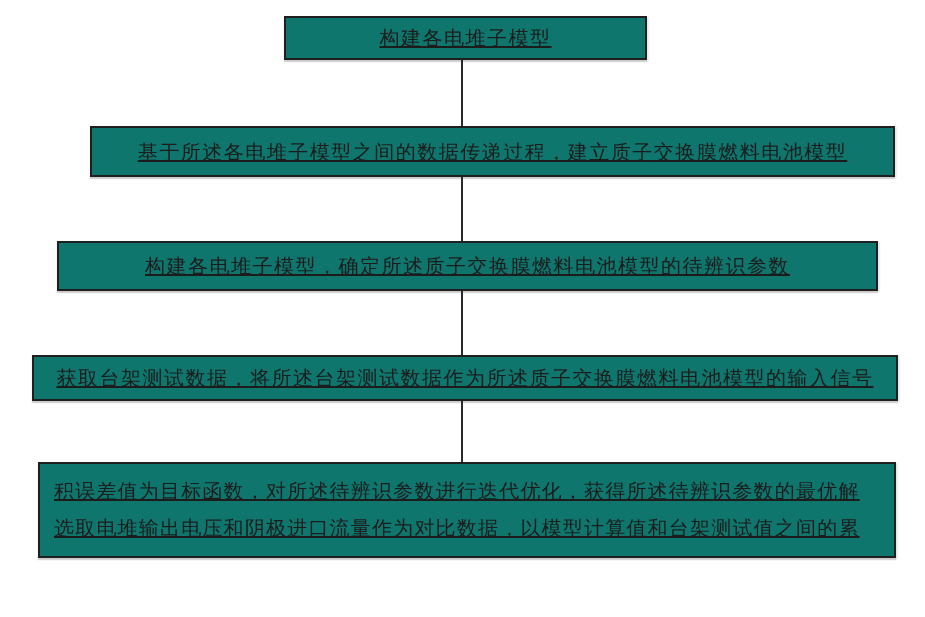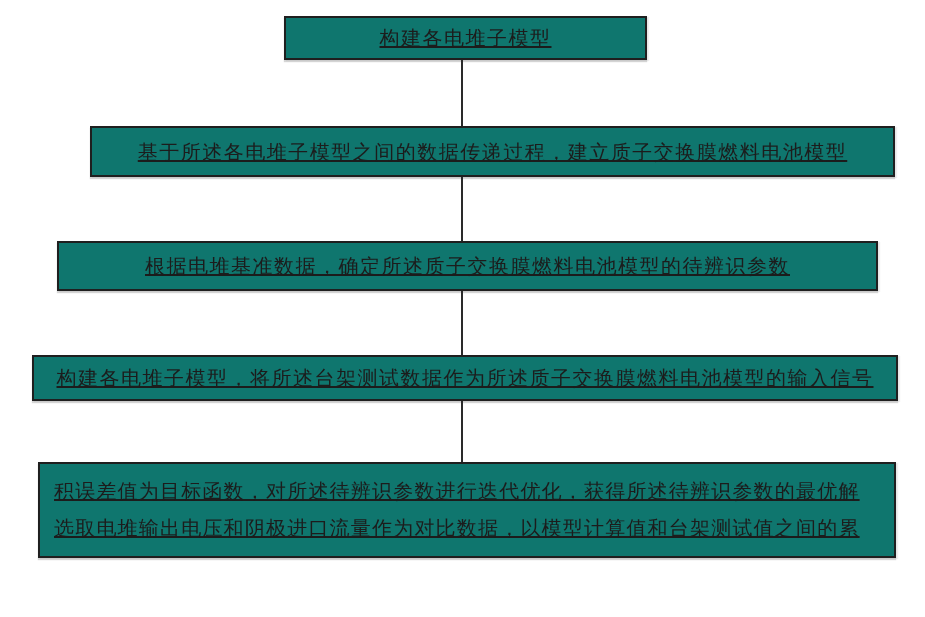--- a/index.html
+++ b/index.html
@@ -76,27 +76,27 @@
 
   <div class="connector" id="conn-1"></div>
 
   <div class="flow-box" id="box-2">
     <div class="inner">基于所述各电堆子模型之间的数据传递过程，建立质子交换膜燃料电池模型</div>
   </div>
 
   <div class="connector" id="conn-2"></div>
 
   <div class="flow-box" id="box-3">
-    <div class="inner">根据电堆基准数据，确定所述质子交换膜燃料电池模型的待辨识参数</div>
+    <div class="inner">构建各电堆子模型，确定所述质子交换膜燃料电池模型的待辨识参数</div>
   </div>
 
   <div class="connector" id="conn-3"></div>
 
   <div class="flow-box" id="box-4">
-    <div class="inner">构建各电堆子模型，将所述台架测试数据作为所述质子交换膜燃料电池模型的输入信号</div>
+    <div class="inner">获取台架测试数据，将所述台架测试数据作为所述质子交换膜燃料电池模型的输入信号</div>
   </div>
 
   <div class="connector" id="conn-4"></div>
 
   <div class="flow-box multiline" id="box-5">
     <div class="line">积误差值为目标函数，对所述待辨识参数进行迭代优化，获得所述待辨识参数的最优解</div>
     <div class="line">选取电堆输出电压和阴极进口流量作为对比数据，以模型计算值和台架测试值之间的累</div>
   </div>
 
 </div>

